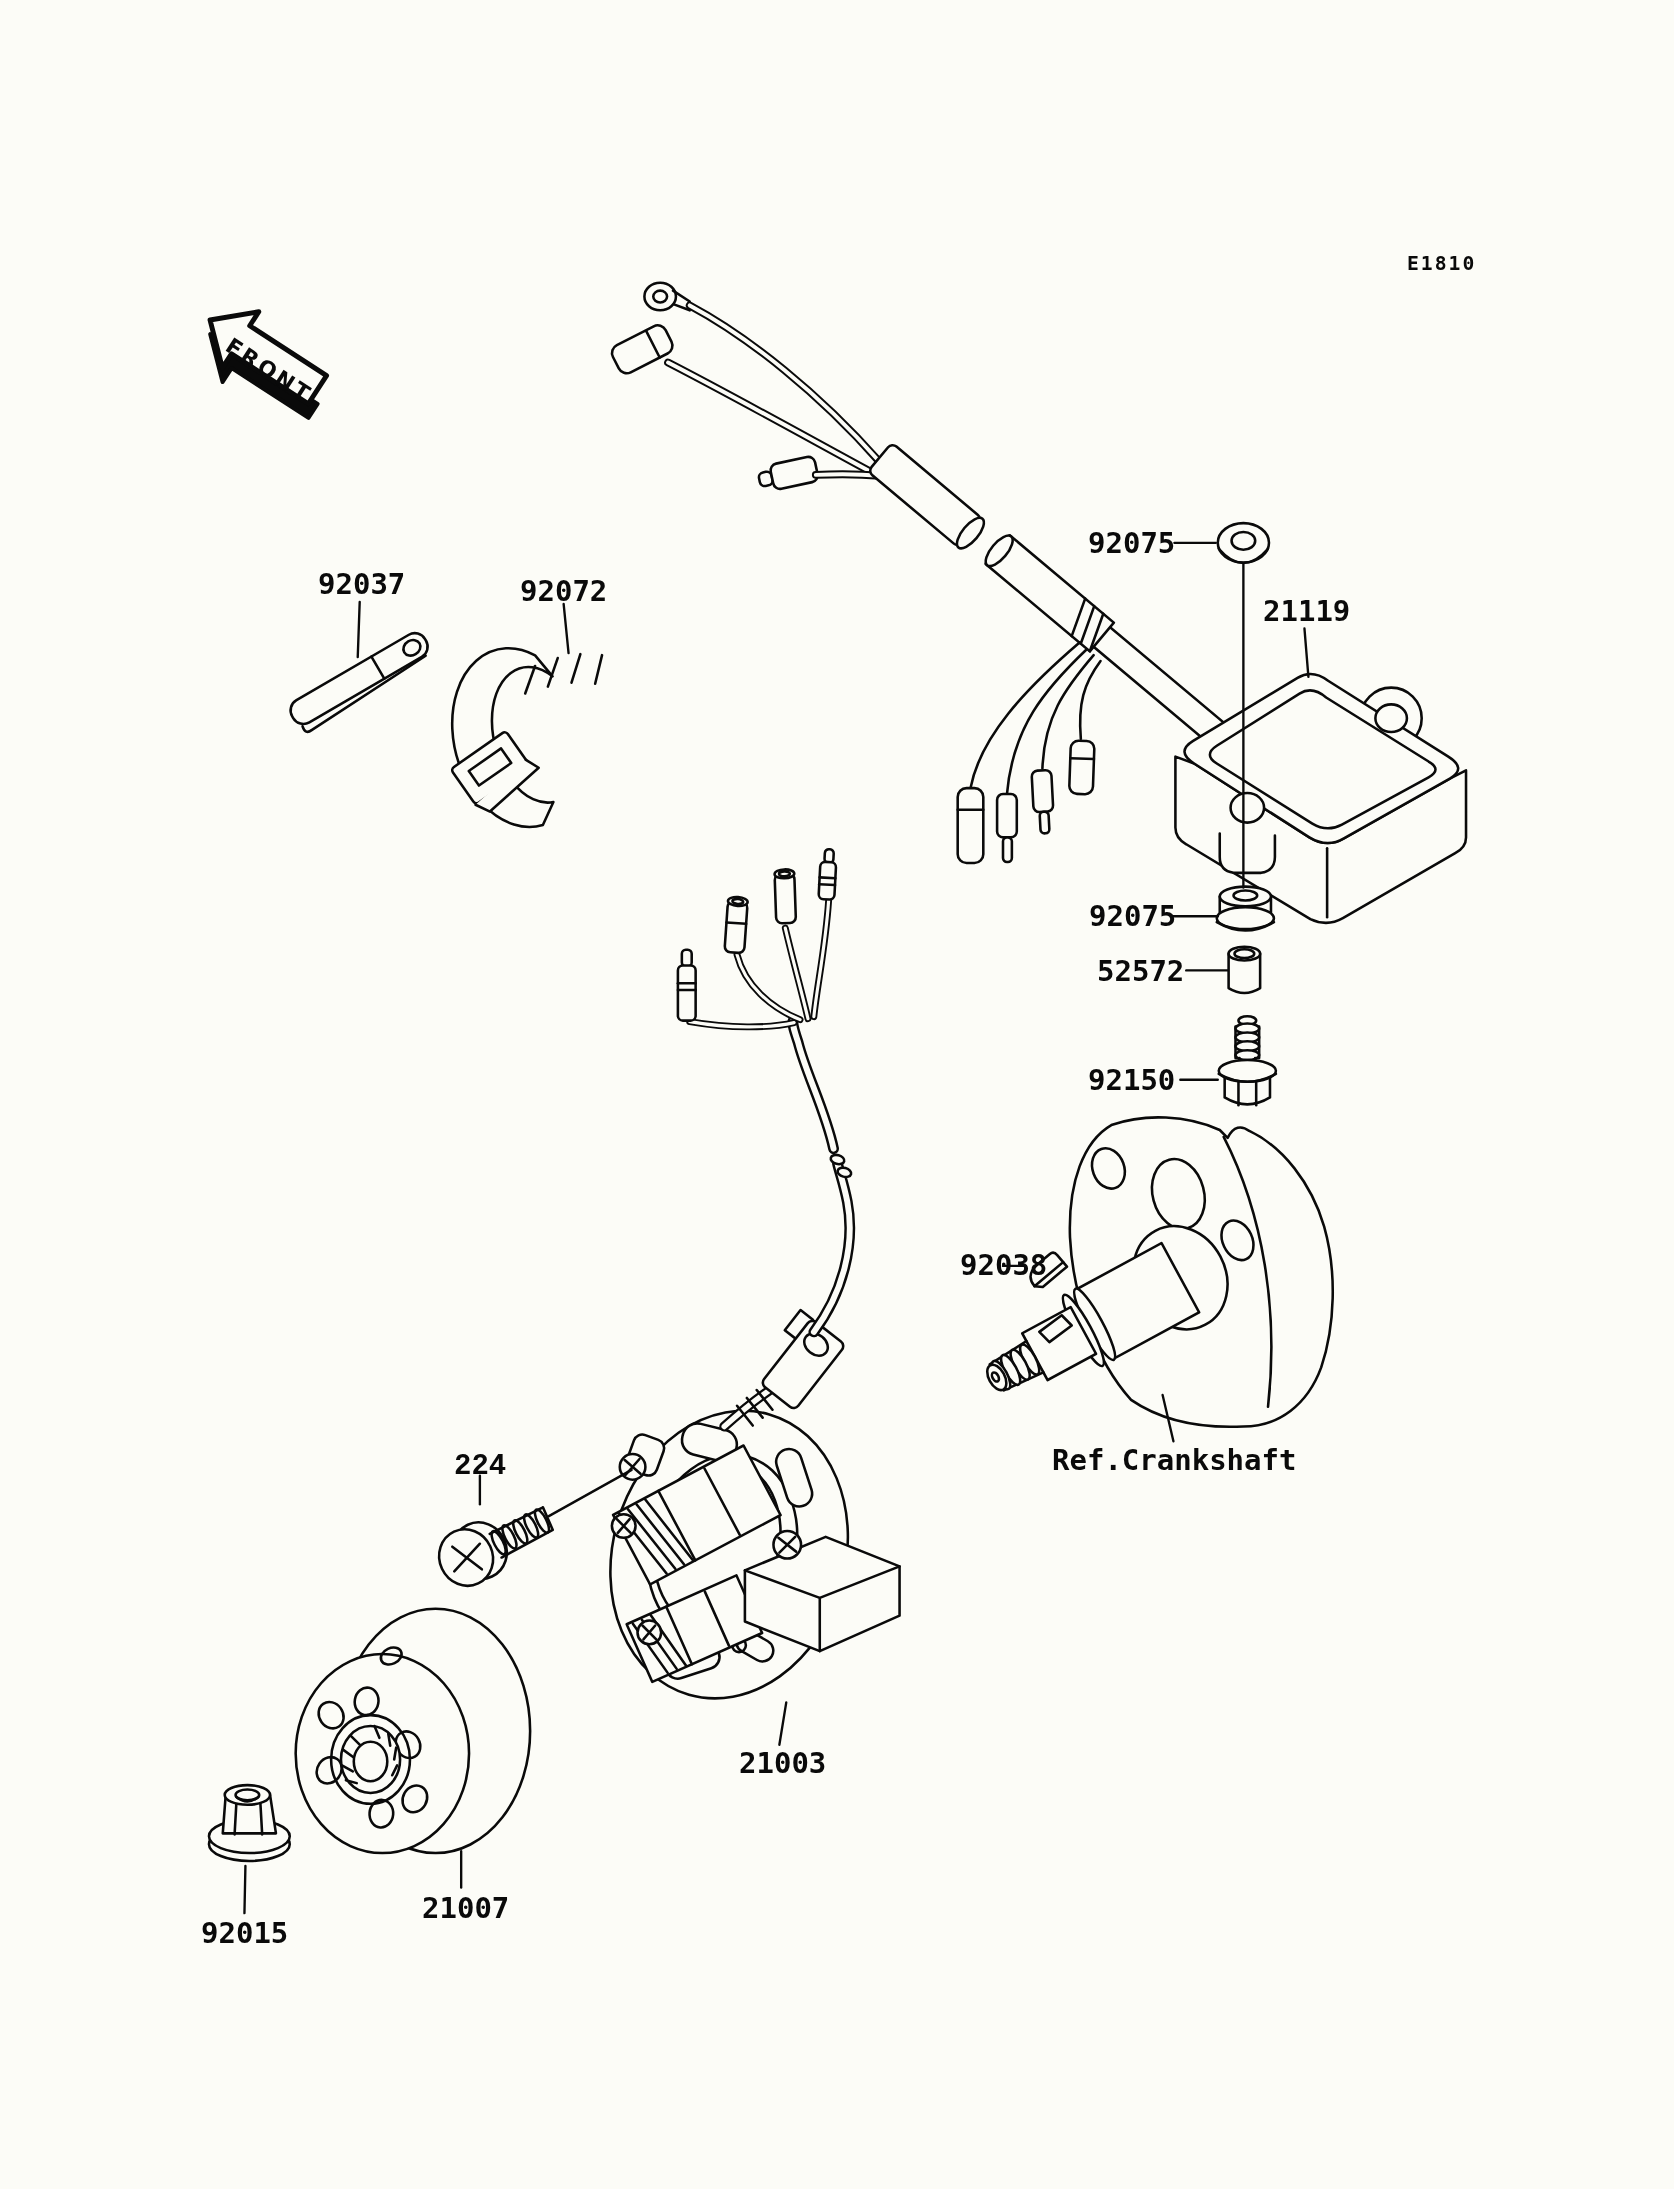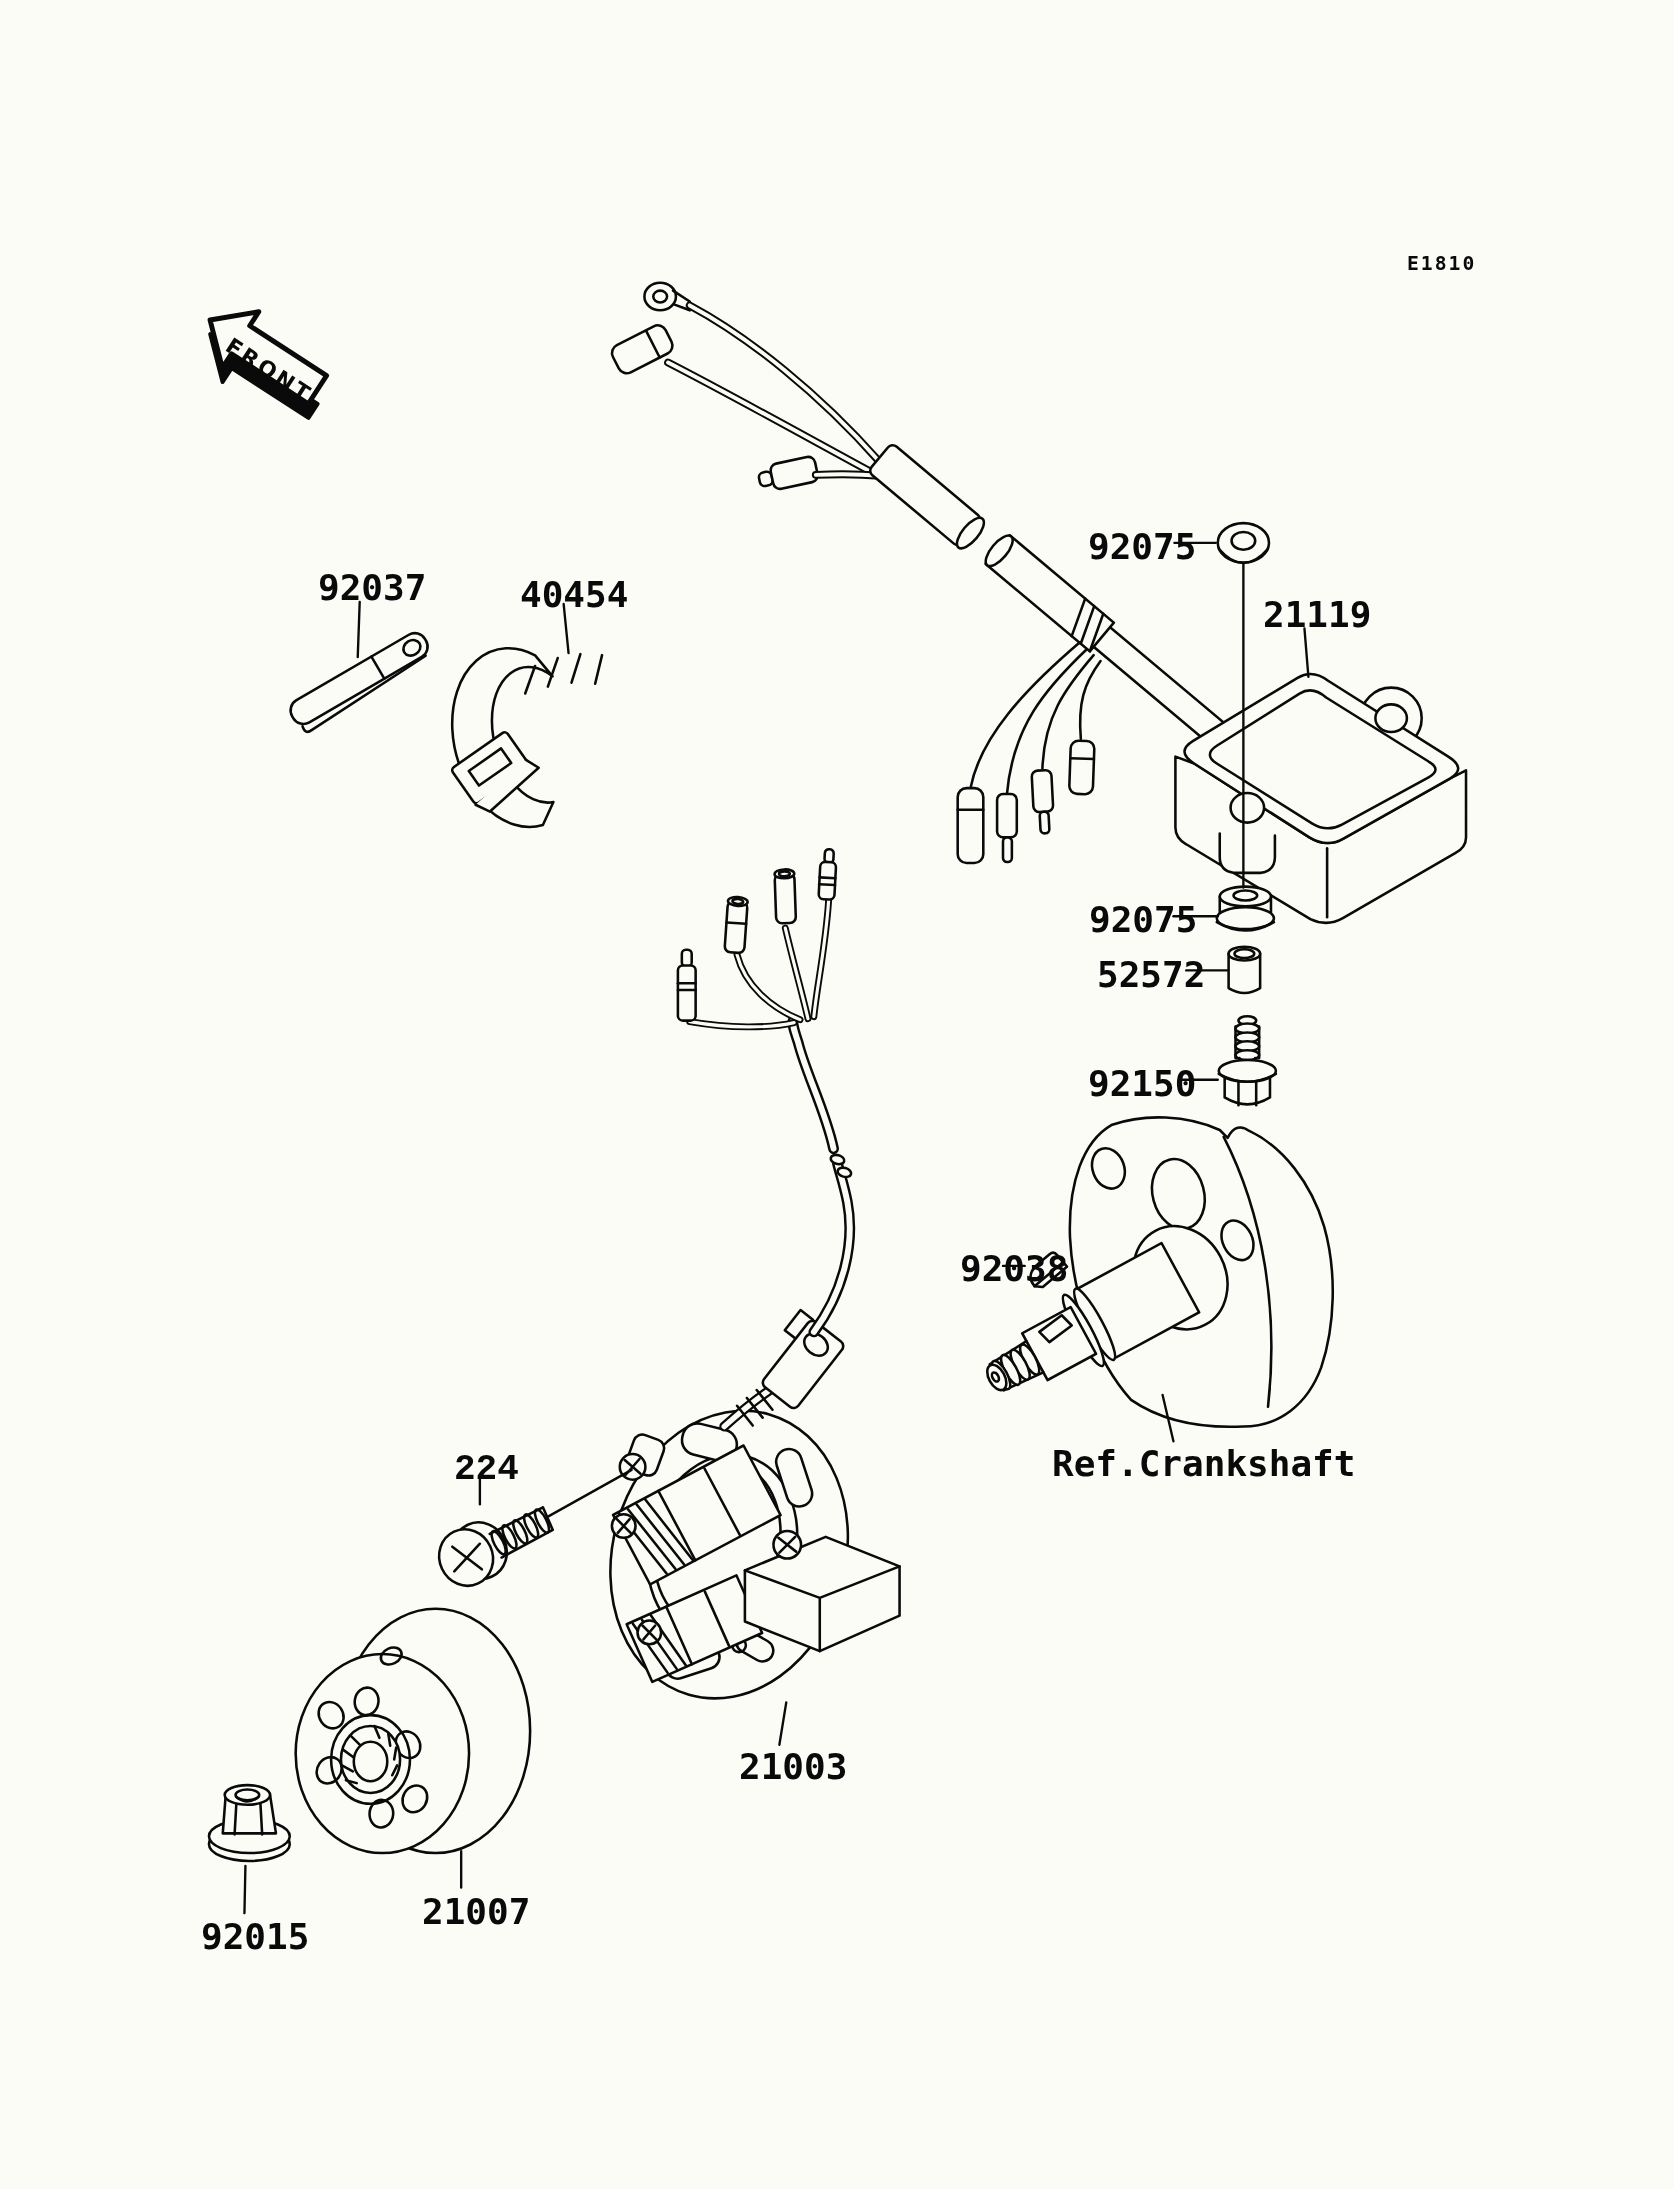--- a/index.html
+++ b/index.html
@@ -4,21 +4,21 @@
 <style>
   html,body{margin:0;padding:0;}
   body{
     width:1675px;height:2190px;position:relative;
     background:#fcfcf7;overflow:hidden;
     font-family:"DejaVu Sans Mono","Liberation Mono",monospace;
   }
   #stage{position:absolute;left:0;top:0;width:1675px;height:1578px;}
   svg{position:absolute;left:0;top:0;}
   .callout{
-    position:absolute;color:#0a0a0a;font-weight:bold;font-size:36px;
+    position:absolute;color:#0a0a0a;font-weight:bold;font-size:29px;
     line-height:1;white-space:nowrap;letter-spacing:0px;
   }
   .small-code{font-size:19.7px;letter-spacing:2px;}
   .front-text{
     position:absolute;color:#0a0a0a;font-weight:bold;font-size:21.7px;
     letter-spacing:3px;transform:rotate(33deg);transform-origin:left center;
     font-family:"DejaVu Sans","Liberation Sans",sans-serif;white-space:nowrap;
   }
 </style>
 </head>
@@ -368,21 +368,21 @@
       <line x1="468" y1="1879" x2="468" y2="1916"></line>
       <line x1="249" y1="1894" x2="248" y2="1942"></line>
     </g>
   </g>
 </svg>
 
 <div class="callout small-code" style="left:1407px;top:254px;">E1810</div>
 <div class="front-text" style="left:228px;top:331px;">FRONT</div>
 
 <div class="callout" style="left:318px;top:570px;">92037</div>
-<div class="callout" style="left:520px;top:577px;">40454</div>
+<div class="callout" style="left:520px;top:577px;">92072</div>
 <div class="callout" style="left:1088px;top:529px;">92075</div>
 <div class="callout" style="left:1263px;top:597px;">21119</div>
 <div class="callout" style="left:1089px;top:902px;">92075</div>
 <div class="callout" style="left:1097px;top:957px;">52572</div>
 <div class="callout" style="left:1088px;top:1066px;">92150</div>
 <div class="callout" style="left:960px;top:1251px;text-align:right;">92038</div>
 <div class="callout" style="left:1052px;top:1446px;">Ref.Crankshaft</div>
 <div class="callout" style="left:454px;top:1452px;font-family:Liberation Mono, monospace;">224</div>
 <div class="callout" style="left:739px;top:1749px;">21003</div>
 <div class="callout" style="left:422px;top:1894px;">21007</div>

